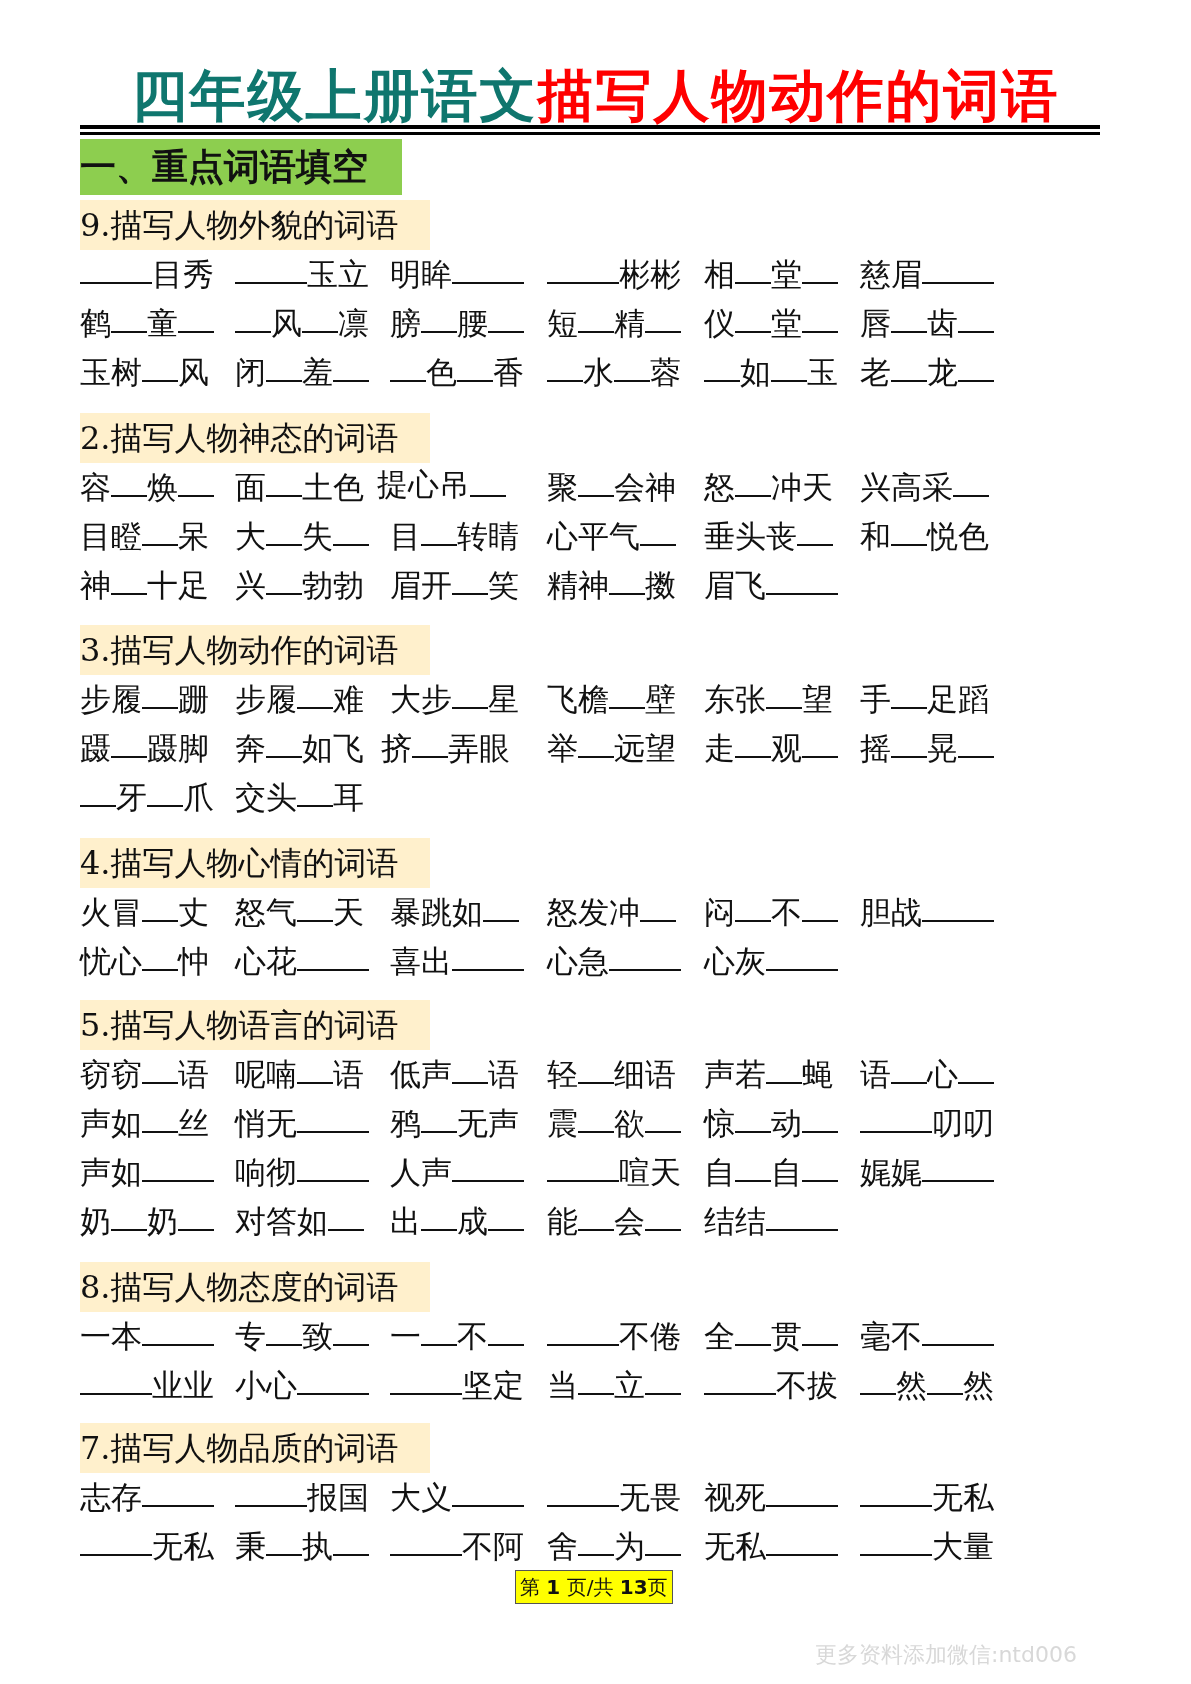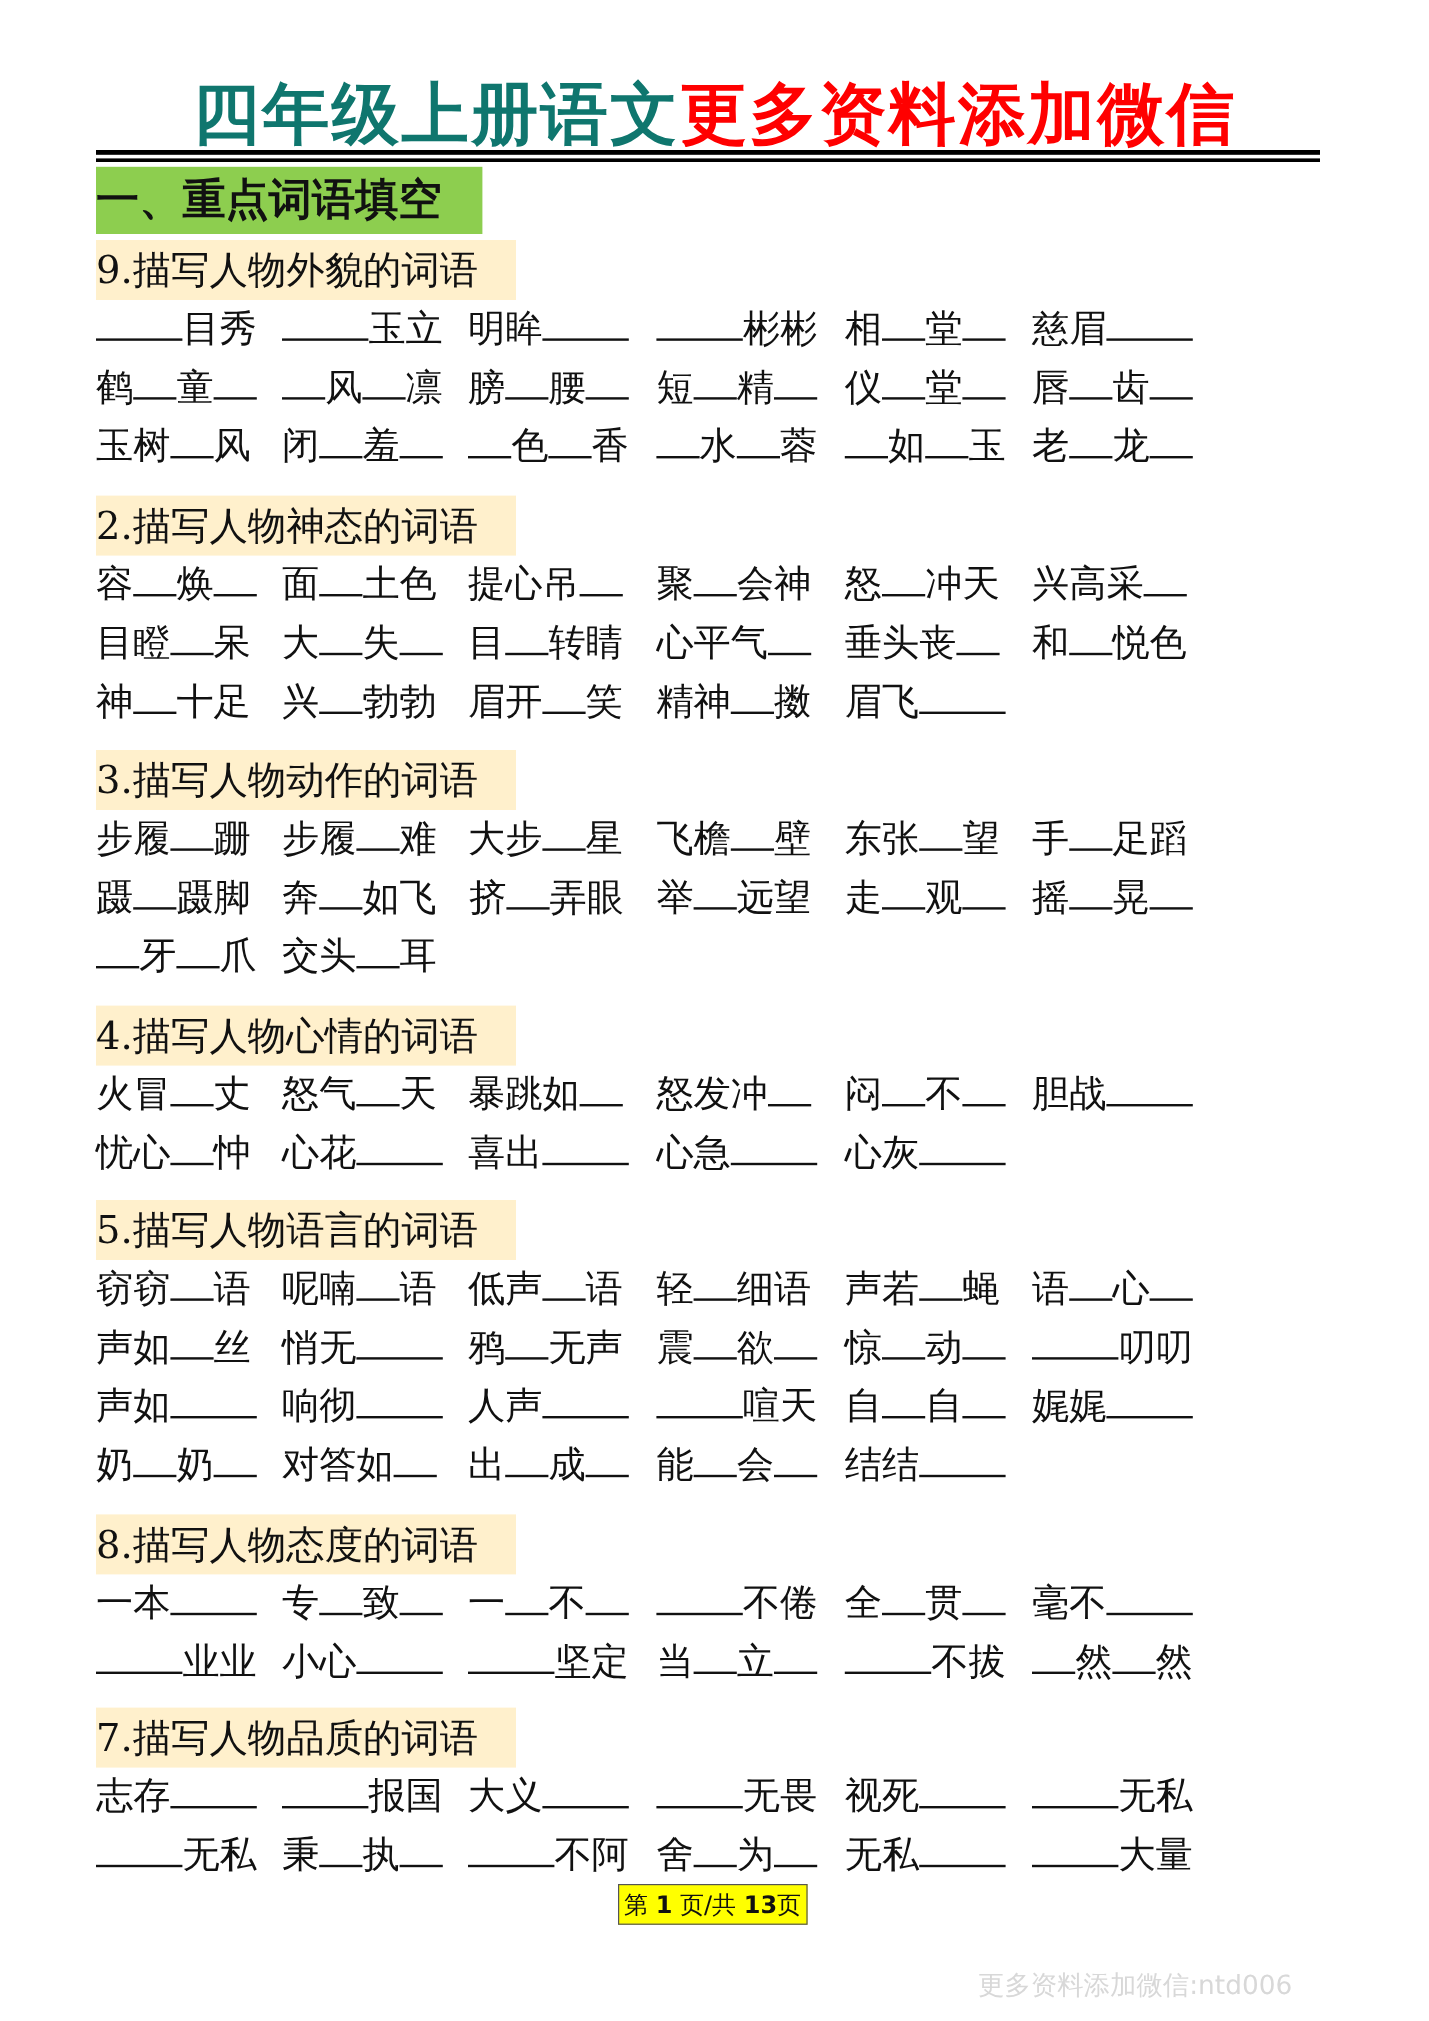--- a/index.html
+++ b/index.html
@@ -28,21 +28,21 @@
             background: #ffff00; border: 1px solid #555; font-size: 20px; line-height: 32px;
             font-family: "DejaVu Sans", sans-serif; }
   .footer b { font-weight: bold; }
   .watermark { position: absolute; left: 815px; top: 1640px; font-size: 22px; color: #d8d8d8;
                font-family: "DejaVu Sans", sans-serif; }
 </style>
 </head>
 <body>
 
 <div class="title">
-  <span class="black">四年级上册语文</span><span class="red">更多资料添加微信</span>
+  <span class="black">四年级上册语文</span><span class="red">描写人物动作的词语</span>
 </div>
 <div class="rule r1"></div>
 <div class="rule r2"></div>
 
 <div class="section-h">一、重点词语填空</div>
 
 <div id="groups">
     <div class="sub-h" style="top: 200px;">9.描写人物外貌的词语</div>
     <div class="row" style="top: 250px;">
       <span class="cell" style="left: 0px;"><span class="blank b2"></span>目秀</span>
@@ -65,21 +65,21 @@
       <span class="cell" style="left: 155px;">闭<span class="blank b1"></span>羞<span class="blank b1"></span></span>
       <span class="cell" style="left: 310px;"><span class="blank b1"></span>色<span class="blank b1"></span>香</span>
       <span class="cell" style="left: 467px;"><span class="blank b1"></span>水<span class="blank b1"></span>蓉</span>
       <span class="cell" style="left: 624px;"><span class="blank b1"></span>如<span class="blank b1"></span>玉</span>
       <span class="cell" style="left: 780px;">老<span class="blank b1"></span>龙<span class="blank b1"></span></span>
     </div>
     <div class="sub-h" style="top: 413px;">2.描写人物神态的词语</div>
     <div class="row" style="top: 463px;">
       <span class="cell" style="left: 0px;">容<span class="blank b1"></span>焕<span class="blank b1"></span></span>
       <span class="cell" style="left: 155px;">面<span class="blank b1"></span>土色</span>
-      <span class="cell" style="left: 310px;">提心吊<span class="blank b1"></span></span>
+      <span class="cell" style="left: 297px; font-family: Liberation Mono, monospace;">提心吊<span class="blank b1"></span></span>
       <span class="cell" style="left: 467px;">聚<span class="blank b1"></span>会神</span>
       <span class="cell" style="left: 624px;">怒<span class="blank b1"></span>冲天</span>
       <span class="cell" style="left: 780px;">兴高采<span class="blank b1"></span></span>
     </div>
     <div class="row" style="top: 512px;">
       <span class="cell" style="left: 0px;">目瞪<span class="blank b1"></span>呆</span>
       <span class="cell" style="left: 155px;">大<span class="blank b1"></span>失<span class="blank b1"></span></span>
       <span class="cell" style="left: 310px;">目<span class="blank b1"></span>转睛</span>
       <span class="cell" style="left: 467px;">心平气<span class="blank b1"></span></span>
       <span class="cell" style="left: 624px;">垂头丧<span class="blank b1"></span></span>
@@ -97,21 +97,21 @@
       <span class="cell" style="left: 0px;">步履<span class="blank b1"></span>跚</span>
       <span class="cell" style="left: 155px;">步履<span class="blank b1"></span>难</span>
       <span class="cell" style="left: 310px;">大步<span class="blank b1"></span>星</span>
       <span class="cell" style="left: 467px;">飞檐<span class="blank b1"></span>壁</span>
       <span class="cell" style="left: 624px;">东张<span class="blank b1"></span>望</span>
       <span class="cell" style="left: 780px;">手<span class="blank b1"></span>足蹈</span>
     </div>
     <div class="row" style="top: 724px;">
       <span class="cell" style="left: 0px;">蹑<span class="blank b1"></span>蹑脚</span>
       <span class="cell" style="left: 155px;">奔<span class="blank b1"></span>如飞</span>
-      <span class="cell" style="left: 311px;">挤<span class="blank b1"></span>弄眼</span>
+      <span class="cell" style="left: 301px;">挤<span class="blank b1"></span>弄眼</span>
       <span class="cell" style="left: 467px;">举<span class="blank b1"></span>远望</span>
       <span class="cell" style="left: 624px;">走<span class="blank b1"></span>观<span class="blank b1"></span></span>
       <span class="cell" style="left: 780px;">摇<span class="blank b1"></span>晃<span class="blank b1"></span></span>
     </div>
     <div class="row" style="top: 773px;">
       <span class="cell" style="left: 0px;"><span class="blank b1"></span>牙<span class="blank b1"></span>爪</span>
       <span class="cell" style="left: 155px;">交头<span class="blank b1"></span>耳</span>
     </div>
     <div class="sub-h" style="top: 838px;">4.描写人物心情的词语</div>
     <div class="row" style="top: 888px;">

